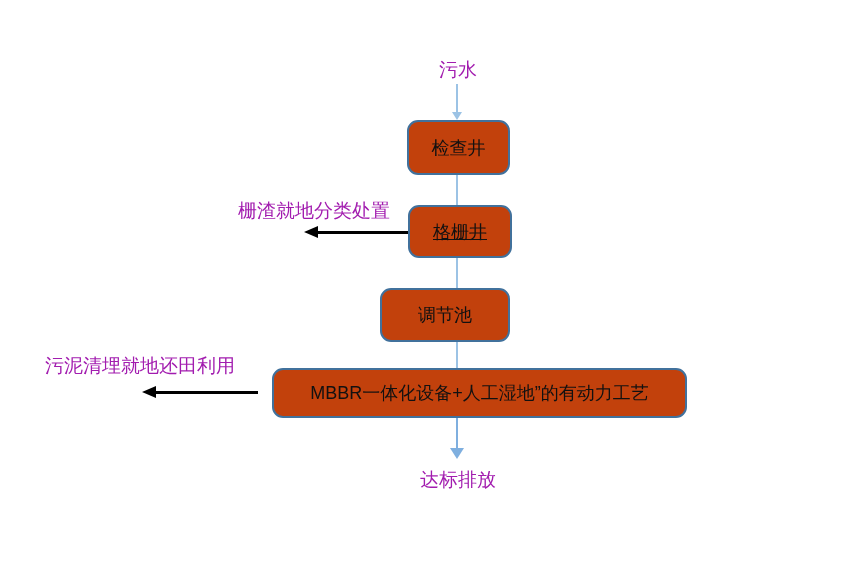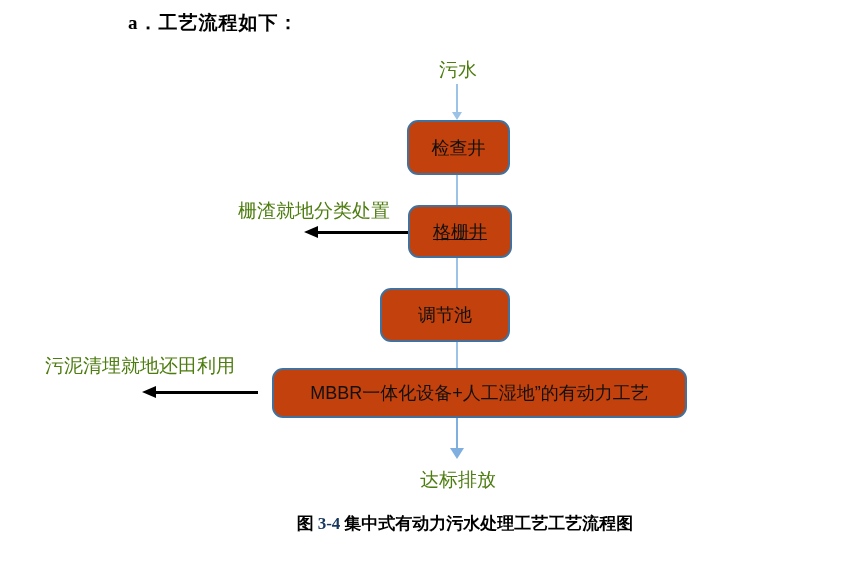--- a/index.html
+++ b/index.html
@@ -21,21 +21,21 @@
     top: 10px;
     font-size: 19px;
     font-weight: bold;
     color: #000000;
     letter-spacing: 1px;
     font-family: "Liberation Serif", "DejaVu Serif", serif;
   }
   .flow-label {
     position: absolute;
     font-size: 19px;
-    color: #4d7c0f;
+    color: #a21caf;
     white-space: nowrap;
   }
   .source-label {
     left: 397px;
     top: 57px;
     width: 122px;
     text-align: center;
   }
   .sink-label {
     left: 397px;
@@ -129,21 +129,20 @@
   .caption .fig-number {
     color: #17375e;
     padding: 0 4px;
   }
 </style>
 </head>
 <body>
 
 <div class="page">
 
-  <div class="heading">a．工艺流程如下：</div>
 
   <div>
 
     <div class="flow-label source-label">污水</div>
 
     <div class="vline vline-1"></div>
     <div class="tri-down-small"></div>
 
     <div class="node node-1">检查井</div>
 
@@ -167,17 +166,14 @@
     <div class="hline-black hline-2"></div>
     <div class="tri-left-black tri-left-2"></div>
 
     <div class="vline vline-5"></div>
     <div class="tri-down-big"></div>
 
     <div class="flow-label sink-label">达标排放</div>
 
   </div>
 
-  <div class="caption">
-    <span>图</span><span class="fig-number">3-4</span><span>集中式有动力污水处理工艺工艺流程图</span>
-  </div>
 
 </div>
 
 </body></html>

